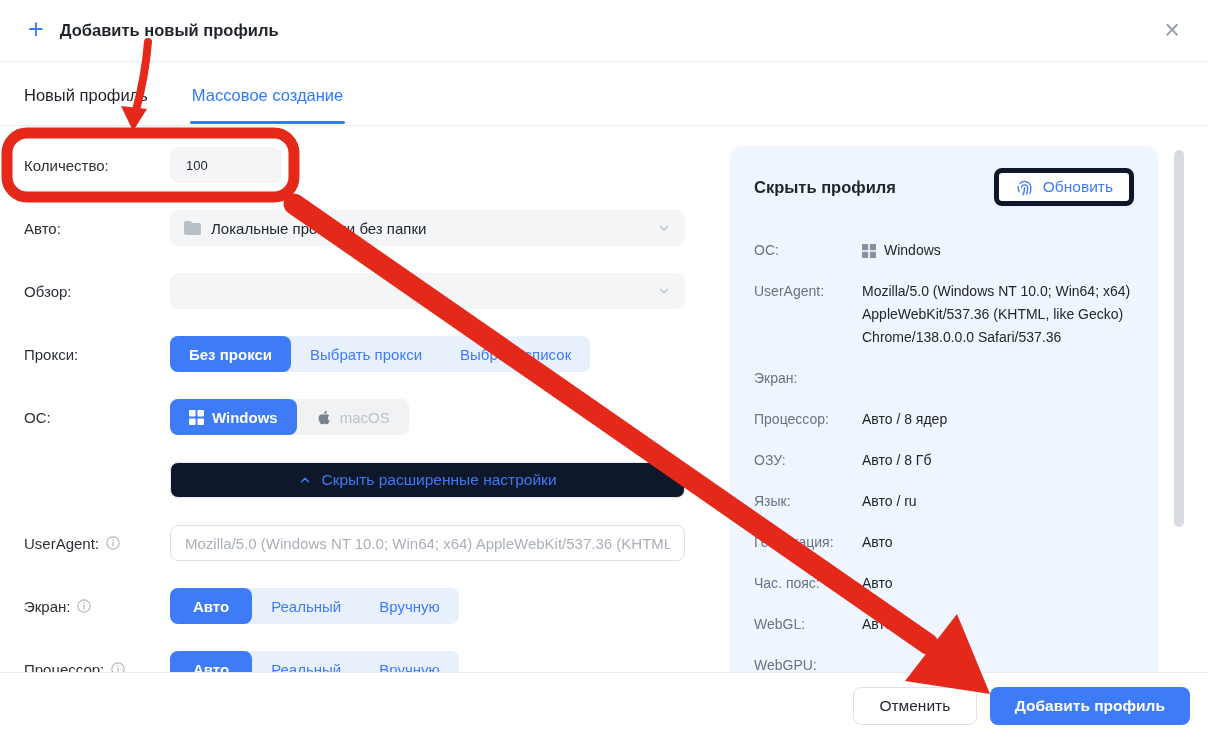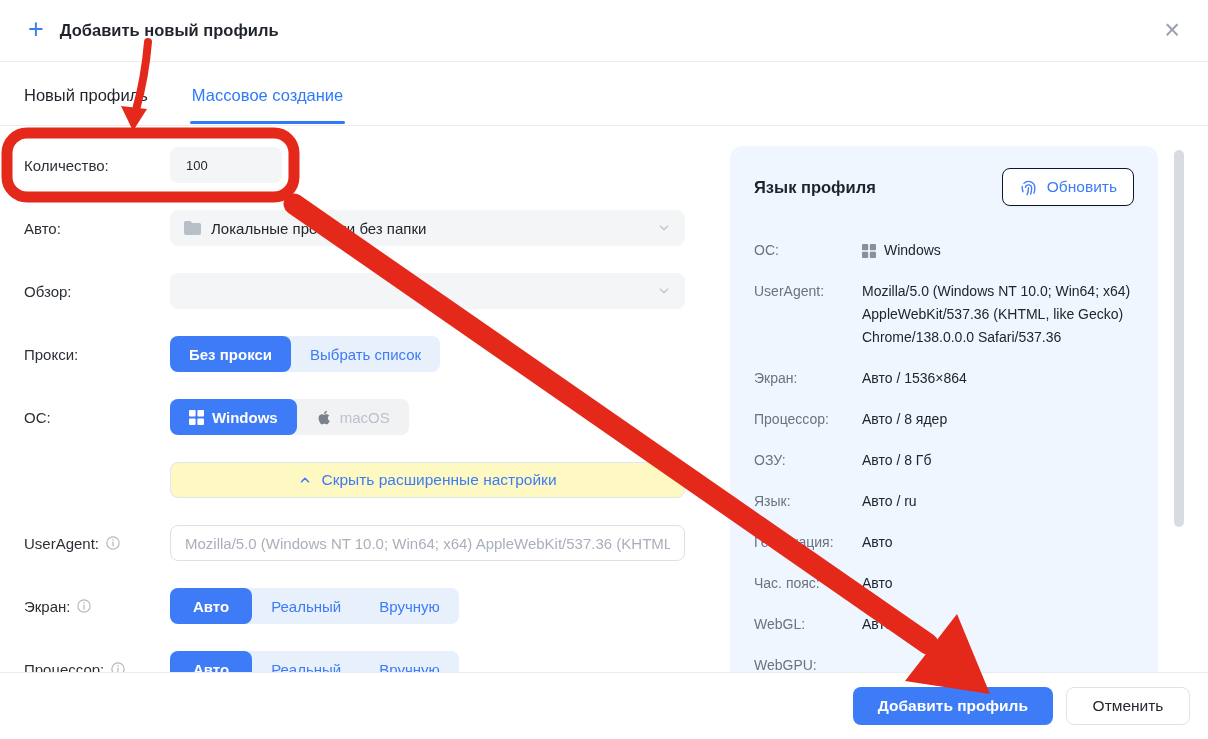--- a/index.html
+++ b/index.html
@@ -48,40 +48,40 @@
   .select-text{ font-size:15px; color:#23272e; }
   .folder-glyph{ width:17px; height:14px; flex:none; }
   
   .seg-group{ display:inline-flex; background:#e8f0fc; border-radius:8px; height:36px; align-items:center; }
   .seg{ height:36px; display:flex; align-items:center; padding:5px 19px; font-size:15px; color:#3d7bf7; cursor:pointer; white-space:nowrap; }
   .seg.active{ background:#3d7bf7; color:#ffffff; border-radius:8px; font-weight:bold;}
   .seg-group.gray{ background:#f1f2f4; }
   .seg.mac{ color:#bcc1cb; gap:7px; }
   .seg.active.oswin{ gap:8px; }
   .adv-toggle{
-    width:100%; height:36px; background:#fef9c3; border:1px solid #e2e5e9; border-radius:8px;
+    width:100%; height:36px; background:#0f172a; border:1px solid #e2e5e9; border-radius:8px;
     display:flex; align-items:center; justify-content:center; gap:9px; cursor:pointer;
   }
   .adv-toggle span{ color:#3d7bf7; font-size:15.5px; }
   .ua-input{
     width:100%; height:36px; background:#fff; border:1px solid #dde1e6; border-radius:8px;
     padding:0 14px; font-size:15px; color:#23272e; font-family:"Liberation Sans",sans-serif; outline:none;
   }
   .ua-input::placeholder{ color:#a9b0ba; }
   
   .preview{
     position:absolute; left:730px; top:20px; width:428px; height:700px;
     background:#eff6ff; border-radius:12px; padding:22px 24px;
   }
   .preview-head{ display:flex; align-items:center; justify-content:space-between; }
   .preview-title{ font-size:16.5px; font-weight:bold; color:#1f242b; }
   .refresh-btn{
     height:38px; background:#fff; border-radius:8px; padding:0 16px;
     display:flex; align-items:center; gap:9px; cursor:pointer;
-    box-shadow:0 1px 2px rgba(40,60,90,.06); border:1px solid #0f172a;
+    box-shadow:0 1px 2px rgba(40,60,90,.06); border:5px solid #0f172a;
   }
   .refresh-btn span{ color:#3d7bf7; font-size:15.5px; }
   .preview-rows{ margin-top:33px; }
   .p-row{ display:flex; margin-bottom:18px; font-size:14px; line-height:23px; }
   .p-label{ width:108px; flex:none; color:#6a737e; }
   .p-value{ flex:1; color:#22262c; }
   .p-value.with-icon{ display:flex; align-items:center; gap:8px; }
   
   .scroll-thumb{
     position:absolute; left:1174px; top:24px; width:10px; height:377px;
@@ -156,20 +156,21 @@
       </div>
     </div>
 
     <div class="form-row">
       <div class="form-label">
           <span>Прокси:</span>
         </div>
       <div class="control">
         <div class="seg-group">
           <div class="seg active">Без прокси</div>
+          <div class="seg">Выбрать прокси</div>
           <div class="seg">Выбрать список</div>
         </div>
       </div>
     </div>
 
     <div class="form-row">
       <div class="form-label">
           <span>ОС:</span>
         </div>
       <div class="control">
@@ -250,21 +251,21 @@
           <div class="seg active" style="padding:0 23px;">Авто</div>
           <div class="seg">Реальный</div>
           <div class="seg">Вручную</div>
         </div>
       </div>
     </div>
   </div>
 
   <div class="preview">
     <div class="preview-head">
-      <span class="preview-title">Язык профиля</span>
+      <span class="preview-title">Скрыть профиля</span>
       <div class="refresh-btn">
         <svg width="19" height="19" viewBox="0 0 24 24" fill="none" stroke="#3d7bf7" stroke-width="1.7" stroke-linecap="round">
           <path d="M6.2 6.8A8 8 0 0 1 20 12.2c0 2.6-.3 5-1.1 7"></path>
           <path d="M4.2 10.5A8 8 0 0 0 4 12.2c0 2.2 1 3 1 5.3"></path>
           <path d="M8.1 11.9a4 4 0 0 1 7.9.3c0 3-.4 5.6-1.2 8"></path>
           <path d="M12 12.2c0 3.4-.6 6.3-1.8 9"></path>
         </svg>
         <span>Обновить</span>
       </div>
     </div>
@@ -280,21 +281,20 @@
             </svg>
           <span>Windows</span>
         </span>
       </div>
       <div class="p-row">
         <span class="p-label">UserAgent:</span>
         <span class="p-value">Mozilla/5.0 (Windows NT 10.0; Win64; x64) AppleWebKit/537.36 (KHTML, like Gecko) Chrome/138.0.0.0 Safari/537.36</span>
       </div>
       <div class="p-row">
         <span class="p-label">Экран:</span>
-        <span class="p-value">Авто / 1536×864</span>
       </div>
       <div class="p-row">
         <span class="p-label">Процессор:</span>
         <span class="p-value">Авто / 8 ядер</span>
       </div>
       <div class="p-row">
         <span class="p-label">ОЗУ:</span>
         <span class="p-value">Авто / 8 Гб</span>
       </div>
       <div class="p-row">
@@ -316,22 +316,22 @@
       <div class="p-row">
         <span class="p-label">WebGPU:</span>
       </div>
     </div>
   </div>
 
   <div class="scroll-thumb"></div>
 </div>
 
 <div class="modal-footer">
+  <button class="btn btn-cancel">Отменить</button>
   <button class="btn btn-primary">Добавить профиль</button>
-  <button class="btn btn-cancel">Отменить</button>
 </div>
 
 <svg class="annotation-overlay" viewBox="0 0 1208 739">
 
   <path d="M148 42 C146 66 141 92 136 110" fill="none" stroke="#e4291b" stroke-width="8" stroke-linecap="round"></path>
   <polygon points="133,131 121,106 147,109" fill="#e4291b"></polygon>
 
   <rect x="7" y="133" width="287" height="64" rx="20" fill="none" stroke="#e4291b" stroke-width="11"></rect>
 
   <line x1="294" y1="204" x2="928" y2="644" stroke="#e4291b" stroke-width="21" stroke-linecap="round"></line>

